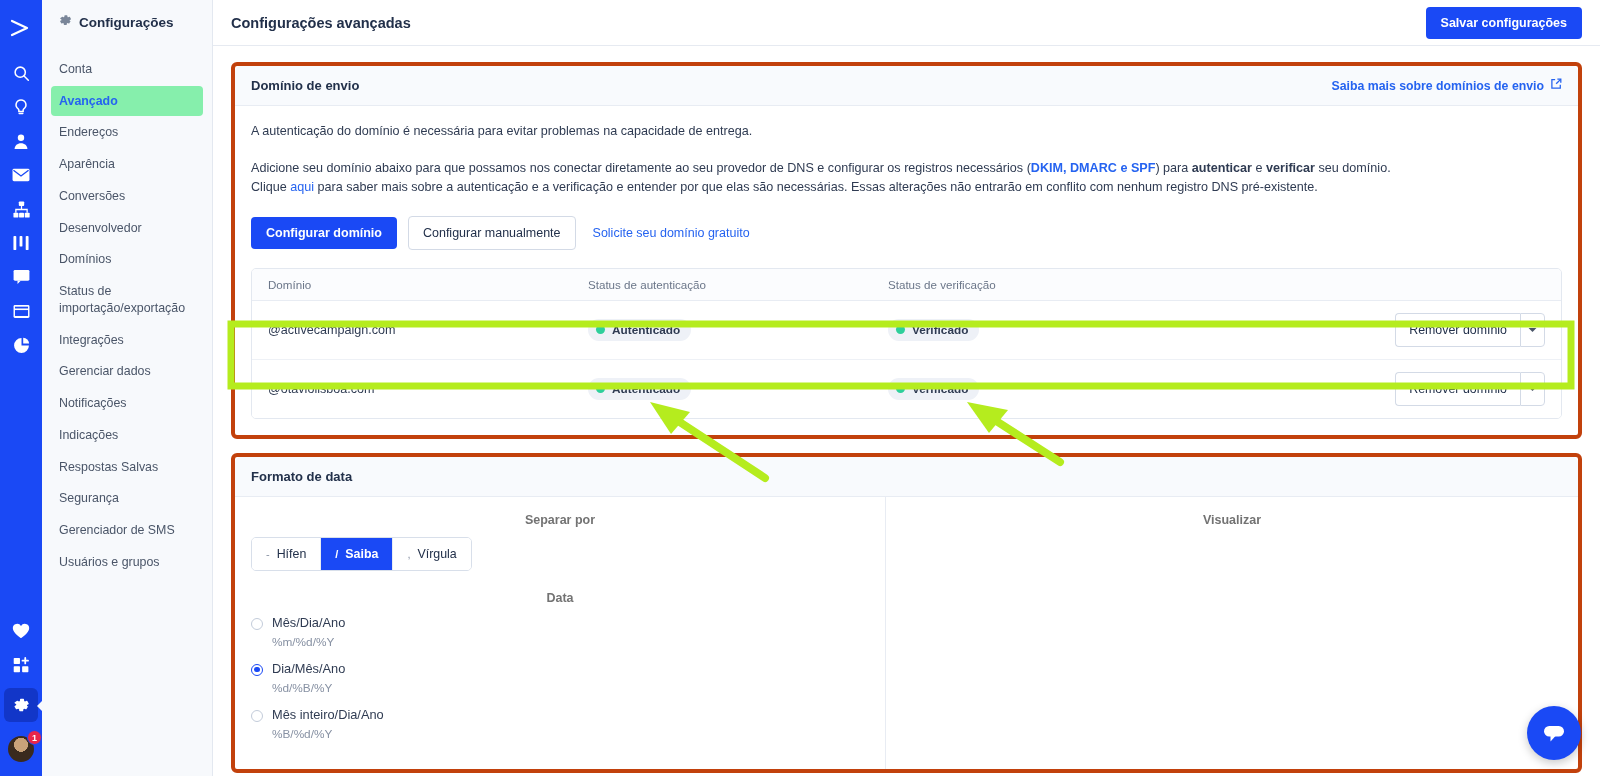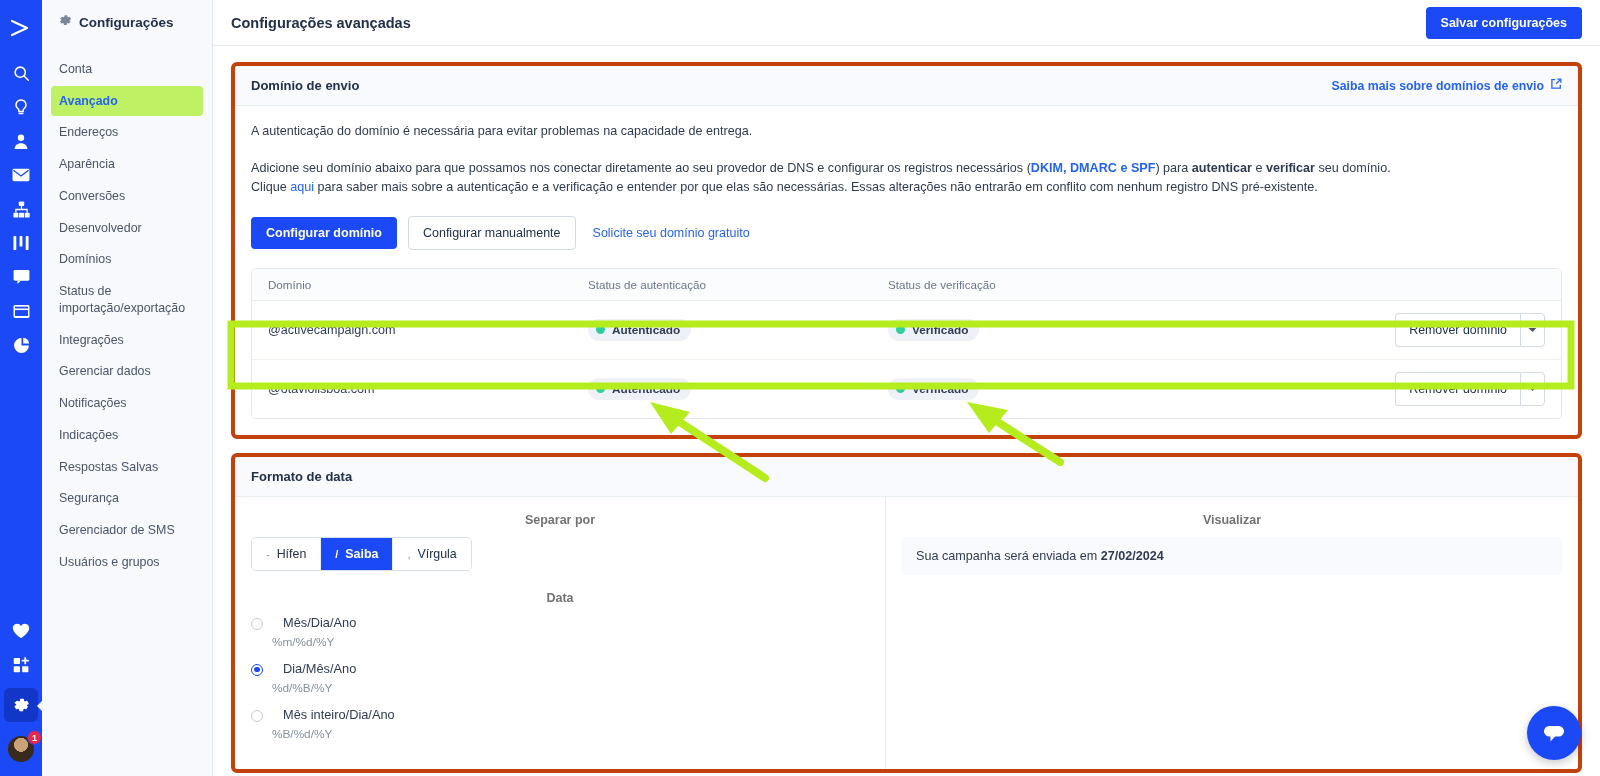--- a/index.html
+++ b/index.html
@@ -75,21 +75,21 @@
     display: block;
     font-size: 12.4px;
     color: #4a5568;
     padding: 7px 8px;
     border-radius: 4px;
     line-height: 1.35;
     cursor: pointer;
     margin-bottom: 1px;
   }
   .nav-item.active {
-    background: #bef264;
+    background: #86efac;
     color: #2563f0;
     font-weight: bold;
   }
 
   
   .main { flex: 1 1 auto; display: flex; flex-direction: column; background: #ffffff; overflow: hidden; position: relative;}
   .topbar {
     height: 46px; flex: 0 0 46px;
     border-bottom: 1px solid #e6eaf1;
     display: flex; align-items: center; justify-content: space-between;
@@ -204,21 +204,21 @@
     font-family: inherit;
   }
   .seg-btn + .seg-btn { border-left: 1px solid #e8ecf3; }
   .seg-btn .sym {
     font-size: 11px; color: #8791a3;
   }
   .seg-btn.active { background: #1a49f5; color: #fff; font-weight: bold; }
   .seg-btn.active .sym { color: #ffffff; }
 
   .radio-list { margin-top: 18px; }
-  .radio-row { display: flex; align-items: flex-start; gap: 20px; margin-bottom: 5px; }
+  .radio-row { display: flex; align-items: flex-start; gap: 9px; margin-bottom: 5px; }
   .radio {
     width: 12px; height: 12px; border-radius: 50%;
     border: 1px solid #c3ccda; background: #fff; margin-top: 3px;
     flex: 0 0 12px; position: relative; cursor: pointer;
   }
   .radio.checked { border: 1.5px solid #1a49f5; }
   .radio.checked:after {
     content: ""; position: absolute; left: 2.2px; top: 2.2px;
     width: 5.6px; height: 5.6px; border-radius: 50%; background: #1a49f5;
   }
@@ -517,23 +517,20 @@
               <div class="radio-row">
                 <span class="radio"></span>
                 <span class="radio-label">Mês inteiro/Dia/Ano</span>
               </div>
               <div class="radio-code">%B/%d/%Y</div>
             </div>
           </div>
 
           <div class="df-right">
             <div class="field-label">Visualizar</div>
-            <div class="preview-box">
-              <span>Sua campanha será enviada em </span><b>27/02/2024</b>
-            </div>
           </div>
         </div>
       </section>
 
     </div>
 
     <div class="chat-fab">
       <svg width="26" height="24" viewBox="0 0 26 24" fill="#fff">
           <rect x="3" y="5" width="20" height="10.5" rx="5.25"></rect>
           <path d="M9.5 15 L9.5 20.5 L14.5 15 Z"></path>

